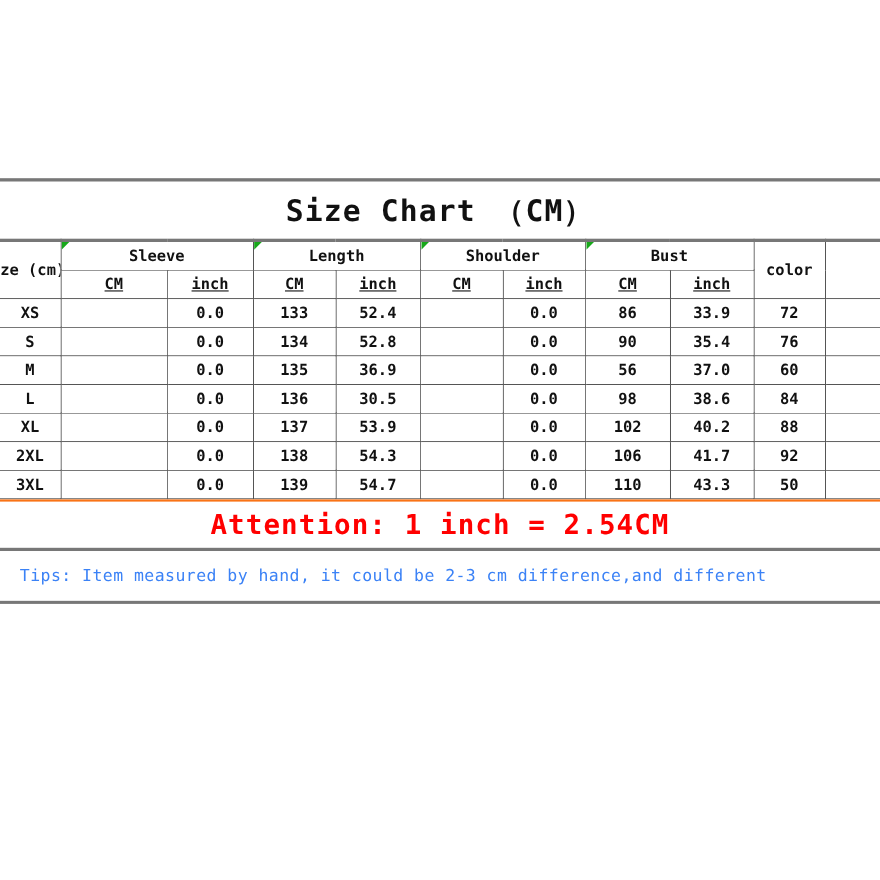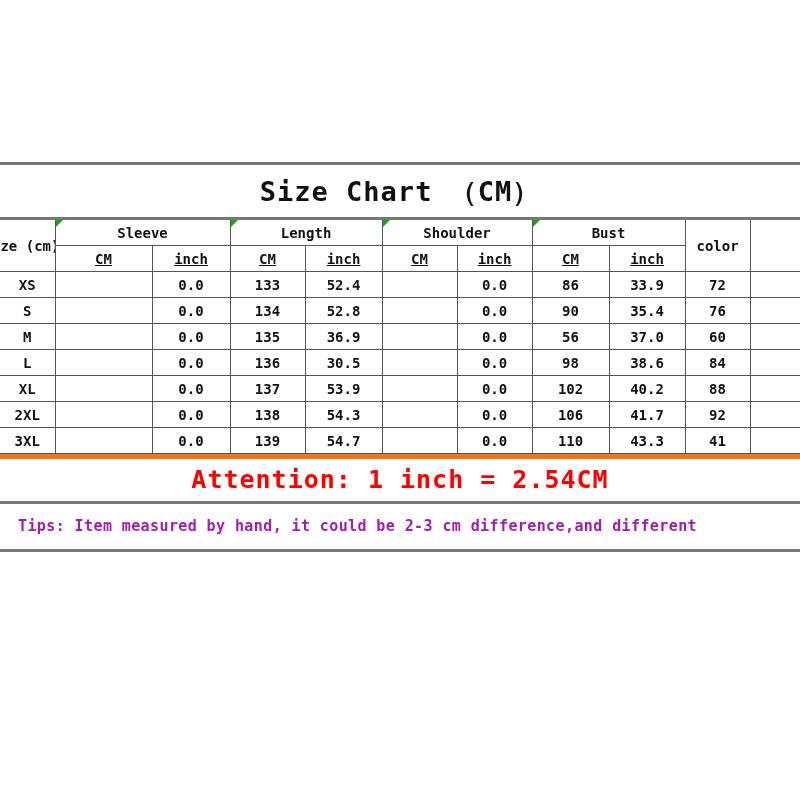--- a/index.html
+++ b/index.html
@@ -104,21 +104,21 @@
     left: 0;
     width: 0;
     height: 0;
     border-left: 7px solid #17a81a;
     border-bottom: 7px solid transparent;
     pointer-events: none;
   }
 
   
   .attention-row {
-    border-top: 5px solid #f97316;
+    border-top: 2px solid #f97316;
     border-bottom: 3px solid #777777;
     text-align: center;
     color: #ff0000;
     font-family: "DejaVu Sans Mono", "Liberation Mono", monospace;
     font-size: 25px;
     font-weight: bold;
     letter-spacing: 1px;
     padding: 6px 0 7px 0;
     background: #ffffff;
     white-space: nowrap;
@@ -126,22 +126,22 @@
 
   
   .tips-box {
     padding: 9px 6px 10px 18px;
     background: #ffffff;
   }
 
   .tips-line {
     font-family: "DejaVu Sans Mono", "Liberation Mono", monospace;
     font-size: 15px;
-    font-weight: bold;
-    color: #a21caf;
+    font-weight: normal;
+    color: #3b82f6;
     line-height: 26px;
     letter-spacing: 0.4px;
     white-space: nowrap;
   }
 </style>
 </head>
 <body>
 
 <div id="root">
 
@@ -291,21 +291,21 @@
           <tr class="data-row">
             <td class="sz-cell">3XL</td>
             <td></td>
             <td>0.0</td>
             <td>139</td>
             <td>54.7</td>
             <td></td>
             <td>0.0</td>
             <td>110</td>
             <td>43.3</td>
-            <td>41</td>
+            <td>50</td>
             <td></td>
           </tr>
         </tbody>
     </table>
 
     <div class="attention-row">Attention: 1 inch = 2.54CM</div>
 
     <div class="tips-box">
       <div class="tips-line">Tips: Item measured by hand, it could be 2-3 cm difference,and different</div>
     </div>

